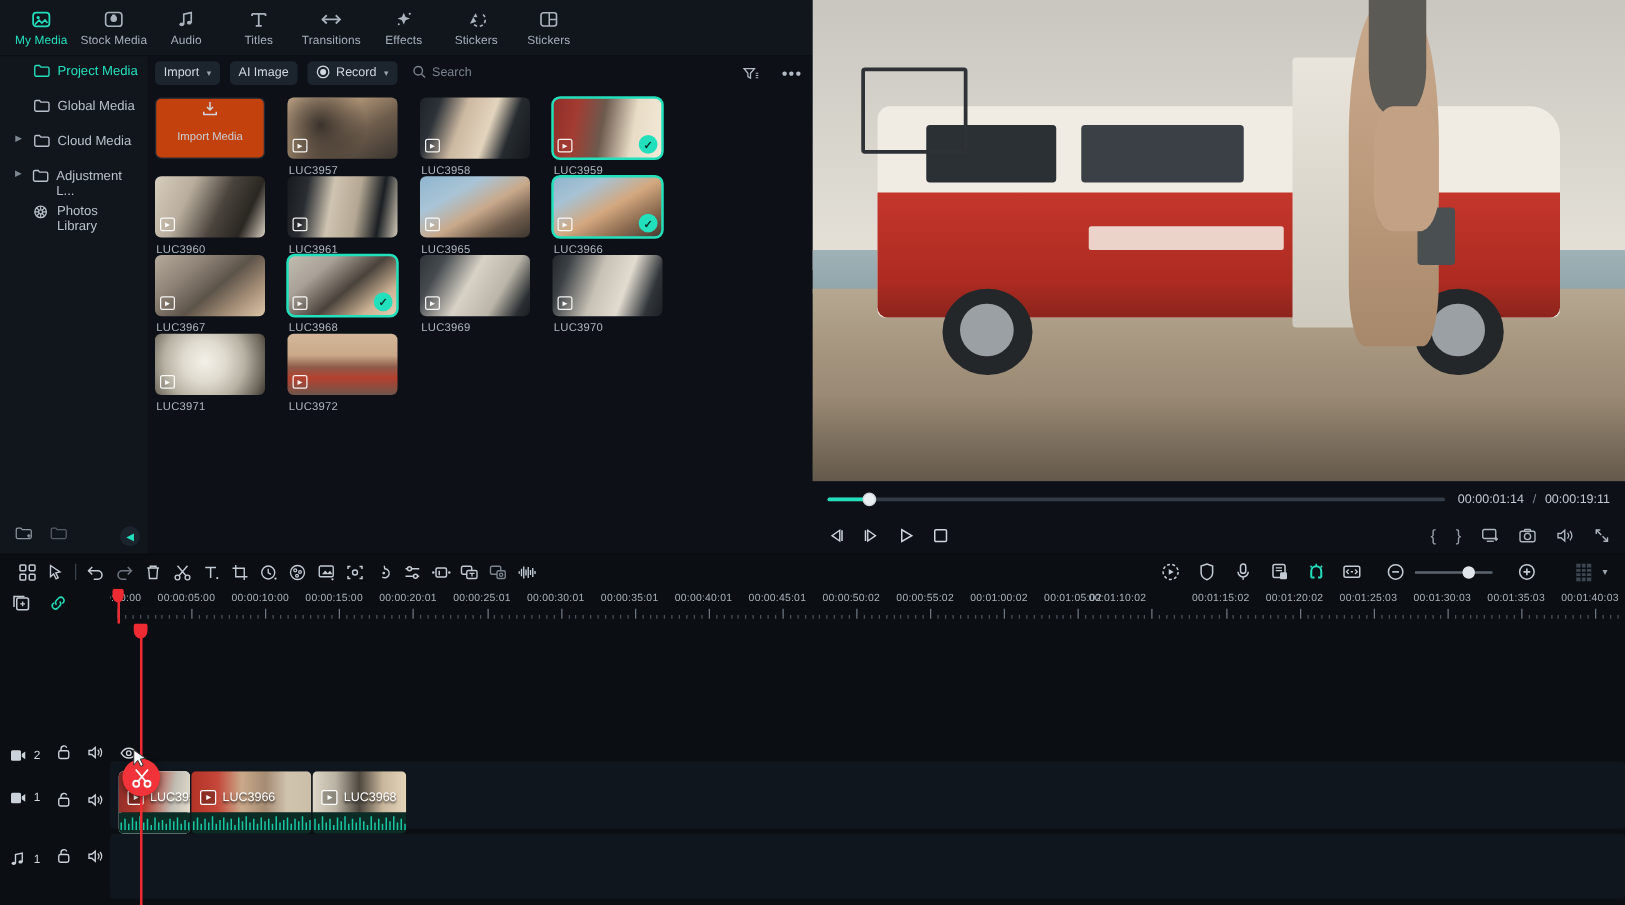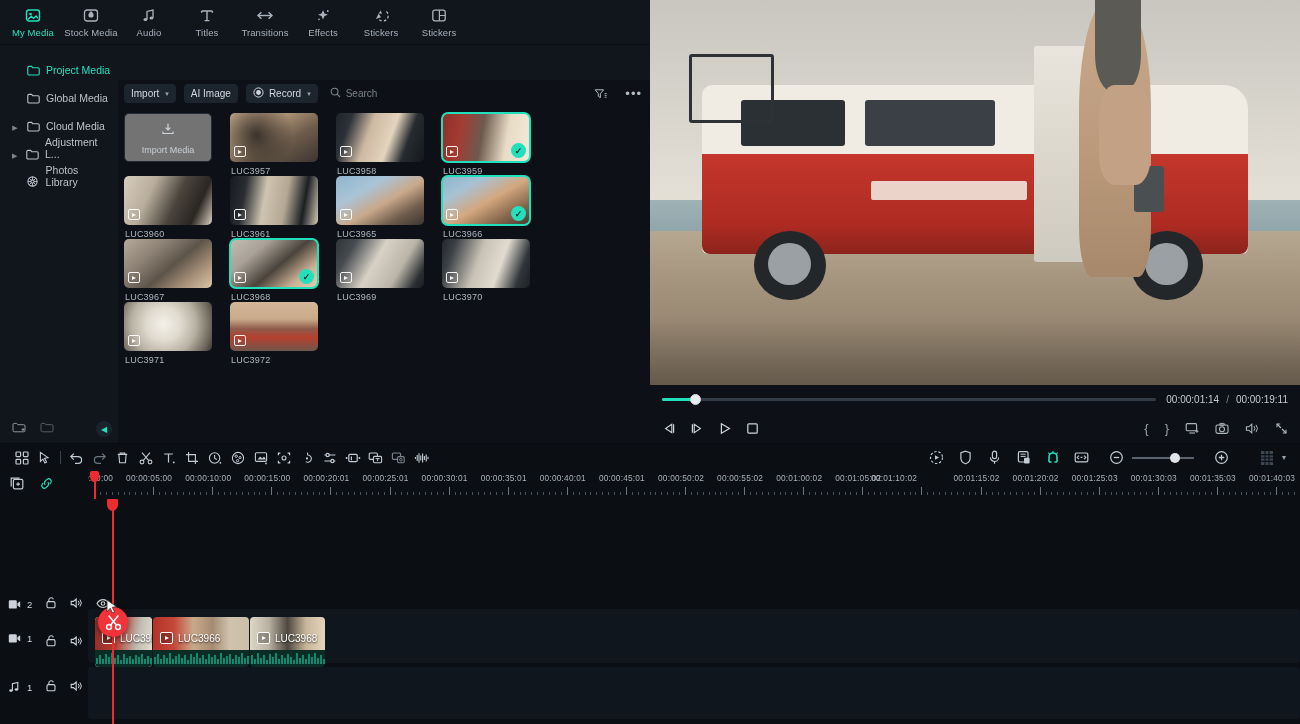--- a/index.html
+++ b/index.html
@@ -25,34 +25,34 @@
   .navtab .lbl{ font-size:9.5px; letter-spacing:.1px; white-space:nowrap; }
   .navtab.active{ color:#23e0bd; }
   .navtab.active .ic svg rect, .navtab.active .ic svg path{ stroke:#23e0bd; }
   .navtab svg{ display:block; }
 
   .body2{ flex:1; display:flex; min-height:0; }
 
   
   .sidebar{ width:118px; background:#11161d; display:flex; flex-direction:column; position:relative; }
   .side-list{ padding:6px 6px 0 6px; display:flex; flex-direction:column; gap:3px; }
-  .side-item{ height:25px; border-radius:4px; display:flex; align-items:flex-end; gap:6px;
+  .side-item{ height:25px; border-radius:4px; display:flex; align-items:flex-start; gap:6px;
               padding-left:4px; font-size:10.5px; color:#b9c1ca; cursor:pointer; }
   .side-item .arrow{ width:10px; font-size:7px; color:#7d8791; text-align:center; }
   .side-item .fic{ width:14px; display:flex; align-items:center; justify-content:center; }
   .side-item.sel{ color:#23e0bd; }
   .side-item.sel svg path, .side-item.sel svg rect{ stroke:#23e0bd; }
   .side-foot{ position:absolute; bottom:0; left:0; right:0; height:28px; display:flex; align-items:center;
               gap:14px; padding-left:12px; }
   .side-foot .collapse{ position:absolute; right:6px; width:16px; height:16px; border-radius:50%;
                         background:#1b232c; display:flex; align-items:center; justify-content:center;
                         font-size:8px; color:#23e0bd; }
 
   
-  .media{ flex:1; background:#0d1117; display:flex; flex-direction:column; min-width:0;margin-top:35px; }
+  .media{ flex:1; background:#0d1117; display:flex; flex-direction:column; min-width:0; }
   .mediabar{ height:27px; display:flex; align-items:center; gap:8px; padding:0 8px 0 6px; }
   .mbtn{ height:19px; border-radius:4px; background:#1c242e; display:flex; align-items:center;
          gap:5px; padding:0 7px; font-size:10px; color:#d2d8df; cursor:pointer; }
   .mbtn .caret{ font-size:7px; color:#9aa4ae; margin-left:1px; }
   .searchbox{ display:flex; align-items:center; gap:5px; font-size:10px; color:#79828c; padding-left:4px; }
   .mediabar .spacer{ flex:1; }
   .mediabar .ti{ cursor:pointer; display:flex; align-items:center; color:#b3bcc5; }
 
   .grid{ flex:1; padding:6px 0 0 6px; display:flex; flex-wrap:wrap; align-content:flex-start;
          gap:0px; overflow:hidden; }
@@ -61,22 +61,22 @@
          background:#222a33; cursor:pointer; }
   .tile.sel{ outline:2px solid #23e0bd; outline-offset:-1px; border-radius:6px; }
   .tile .vicon{ position:absolute; left:4px; bottom:5px; width:12px; height:11px; border:1.2px solid #fff;
                 border-radius:2px; display:flex; align-items:center; justify-content:center; opacity:.93; }
   .tile .vicon:after{ content:""; width:0;height:0; border-left:4px solid #fff; border-top:2.5px solid transparent;
                 border-bottom:2.5px solid transparent; }
   .tick{ position:absolute; right:4px; bottom:4px; width:15px; height:15px; border-radius:50%;
          background:#23e0bd; color:#0b2b25; font-size:9px; display:flex; align-items:center; justify-content:center;
          font-weight:bold; }
   .cap{ font-size:9px; color:#aeb6bf; margin-top:4px; padding-left:1px; letter-spacing:.2px; }
-  .importbox{ width:88px; height:49px; border-radius:5px; background:#737373; border:1px solid #222b35;
-              display:flex; flex-direction:column; align-items:center; justify-content:center; gap:4px;
+  .importbox{ width:88px; height:49px; border-radius:5px; background:#c2410c; border:1px solid #222b35;
+              display:flex; flex-direction:column; align-items:center; gap:4px;
               cursor:pointer; }
   .importbox .txt{ font-size:9px; color:#c9d0d8; }
 
   
   .player{ width:650px; height:443px; background:#0d1117; display:flex; flex-direction:column; }
   .playerhead{ height:35px; display:flex; align-items:center; padding:0 10px; gap:8px; }
   .playerhead .plabel{ font-size:10.5px; color:#b9c1ca; }
   .qualsel{ height:20px; border-radius:4px; background:#1a222b; display:flex; align-items:center;
             gap:16px; padding:0 7px; font-size:10.5px; color:#d4dae1; cursor:pointer; }
   .qualsel .caret{ font-size:7px; color:#98a2ac; }

